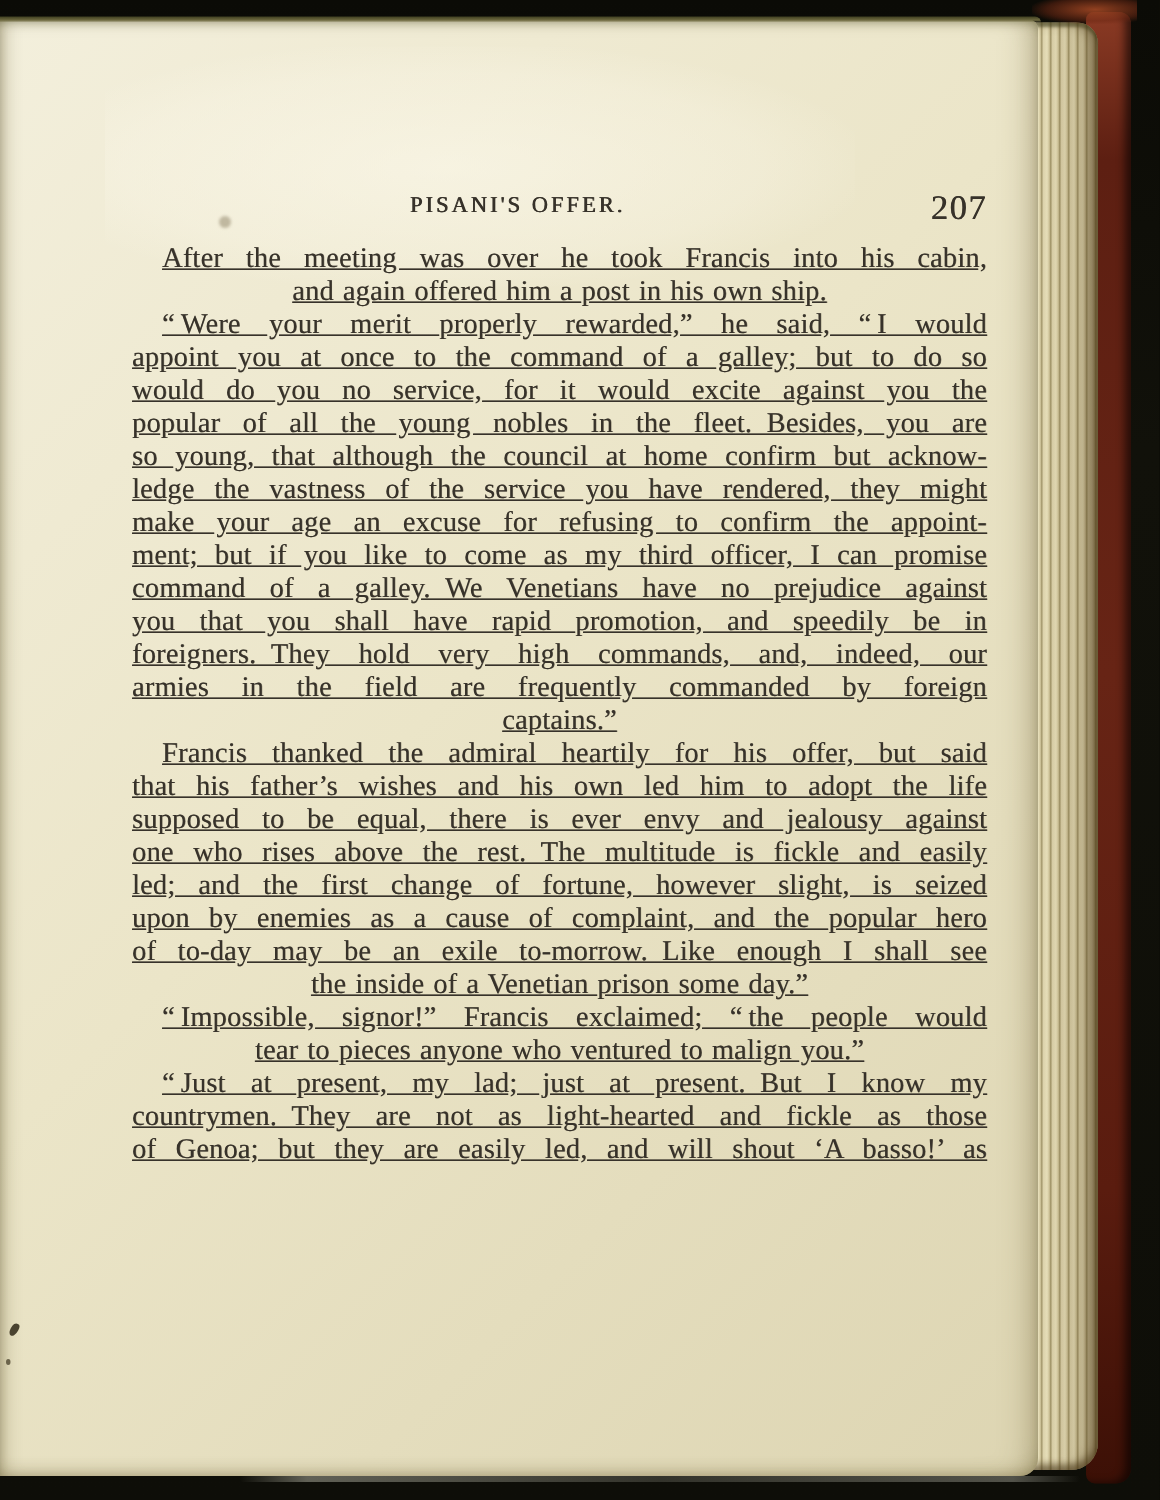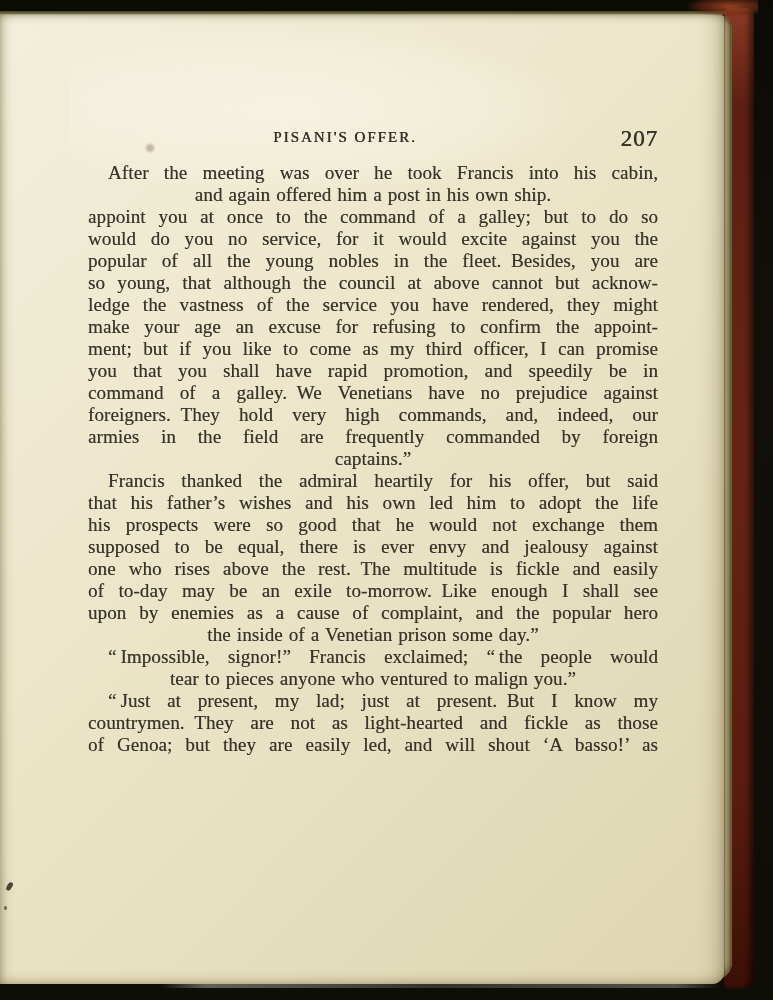--- a/index.html
+++ b/index.html
@@ -42,21 +42,20 @@
   .page {
     position: absolute; left: 0; top: 13px; width: 692px; height: 971px;
     z-index: 2;
     border-radius: 0 6px 12px 0;
     background: linear-gradient(135deg, var(--c-paper_light, #f3efdc) 0%, var(--c-paper, #ebe5c8) 45%, var(--c-paper_shadow, #ddd5b2) 100%);
     box-shadow:
       inset 0 5px 8px -4px rgba(70,70,30,0.55),
       inset 9px 0 12px -7px rgba(110,100,55,0.45),
       inset -16px 0 22px -14px rgba(100,85,40,0.50),
       inset 0 -8px 12px -8px rgba(100,85,40,0.45);
-    padding-left: 32px;
   }
   .page::before { 
     content: ""; position: absolute; top: -2px; left: 0; right: -2px; height: 4px;
     background: linear-gradient(180deg, #3f3f20 0%, var(--c-page_edge, #6f6a40) 60%, rgba(140,135,85,0.0) 100%);
     border-radius: 0 4px 0 0;
   }
   .sheen {
     position: absolute; left: 70px; top: 18px; width: 500px; height: 160px;
     background: radial-gradient(ellipse at 45% 50%, rgba(253,250,238,0.55), rgba(253,250,238,0.25) 55%, transparent 75%);
     pointer-events: none;
@@ -82,20 +81,21 @@
     position: absolute; left: 88px; top: 149px; width: 570px;
     color: var(--c-ink, #37322a);
     font-size: 19px;
   }
   .line {
     height: 22px; line-height: 22px;
     white-space: nowrap;
     letter-spacing: 0.1px;
     word-spacing: 0.06em;
     text-shadow: 0.3px 0 0 rgba(45,40,30,0.55);
+    text-decoration: underline;
   }
   .line.j { text-align: justify; text-align-last: justify; white-space: normal; }
   .line.endline { text-align: center; white-space: normal; }
   .line.first { text-indent: 20px; }
   
   .smudge {
     position: absolute; left: 146px; top: 131px; width: 8px; height: 8px;
     border-radius: 50%;
     background: rgba(150,138,112,0.55);
     filter: blur(1px);
@@ -129,39 +129,40 @@
     <div class="sheen"></div>
 
     <div class="running-header">
       <span class="header-title">PISANI'S OFFER.</span>
       <span class="page-number">207</span>
     </div>
 
     <div class="text-block">
         <div class="line first j">After the meeting was over he took Francis into his cabin,</div>
         <div class="line endline">and again offered him a post in his own ship.</div>
+        <div class="line first j">“ Were your merit properly rewarded,” he said, “ I would</div>
         <div class="line j">appoint you at once to the command of a galley; but to do so</div>
         <div class="line j">would do you no service, for it would excite against you the</div>
         <div class="line j">popular of all the young nobles in the fleet. Besides, you are</div>
-        <div class="line j">so young, that although the council at above cannot but acknow-</div>
+        <div class="line j">so young, that although the council at home confirm but acknow-</div>
         <div class="line j">ledge the vastness of the service you have rendered, they might</div>
         <div class="line j">make your age an excuse for refusing to confirm the appoint-</div>
         <div class="line j">ment; but if you like to come as my third officer, I can promise</div>
+        <div class="line j">command of a galley. We Venetians have no prejudice against</div>
         <div class="line j">you that you shall have rapid promotion, and speedily be in</div>
-        <div class="line j">command of a galley. We Venetians have no prejudice against</div>
         <div class="line j">foreigners. They hold very high commands, and, indeed, our</div>
         <div class="line j">armies in the field are frequently commanded by foreign</div>
         <div class="line endline">captains.”</div>
         <div class="line first j">Francis thanked the admiral heartily for his offer, but said</div>
         <div class="line j">that his father’s wishes and his own led him to adopt the life</div>
-        <div class="line j">his prospects were so good that he would not exchange them</div>
         <div class="line j">supposed to be equal, there is ever envy and jealousy against</div>
         <div class="line j">one who rises above the rest. The multitude is fickle and easily</div>
+        <div class="line j">led; and the first change of fortune, however slight, is seized</div>
+        <div class="line j">upon by enemies as a cause of complaint, and the popular hero</div>
         <div class="line j">of to-day may be an exile to-morrow. Like enough I shall see</div>
-        <div class="line j">upon by enemies as a cause of complaint, and the popular hero</div>
         <div class="line endline">the inside of a Venetian prison some day.”</div>
         <div class="line first j">“ Impossible, signor!” Francis exclaimed; “ the people would</div>
         <div class="line endline">tear to pieces anyone who ventured to malign you.”</div>
         <div class="line first j">“ Just at present, my lad; just at present. But I know my</div>
         <div class="line j">countrymen. They are not as light-hearted and fickle as those</div>
         <div class="line j">of Genoa; but they are easily led, and will shout ‘A basso!’ as</div>
       </div>
 
     <div class="smudge"></div>
     <div class="speck1"></div>

